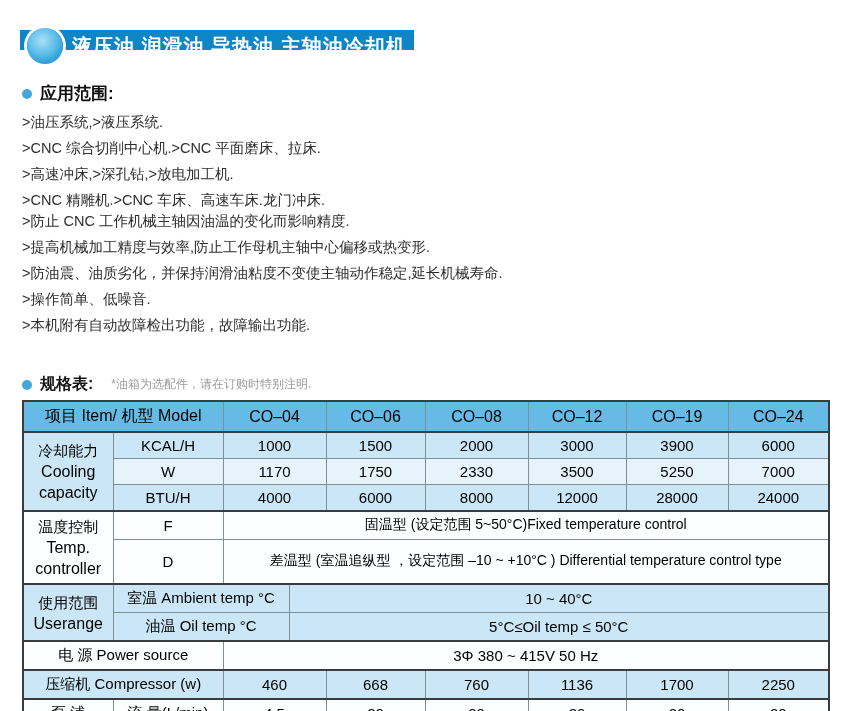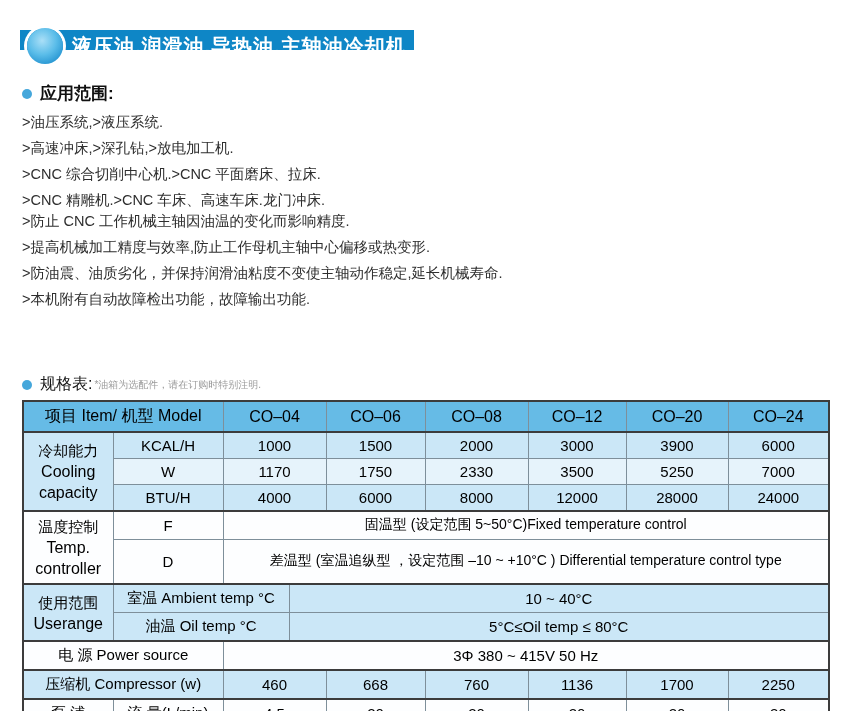--- a/index.html
+++ b/index.html
@@ -28,22 +28,22 @@
   .sec-app{top:82px;}
   .sec-feat{top:208px;}
   .sec-heading{font-size:17px;font-weight:bold;color:#101010;margin:0 0 4px 0;display:flex;align-items:center;}
   .bullet{
     display:inline-block;width:10px;height:10px;border-radius:50%;
     background:#45a7db;margin-right:8px;flex:0 0 auto;
   }
   .body-line{margin:0;font-size:14.5px;line-height:26px;color:#2e2e2e;white-space:nowrap;}
   
   .spec-line{position:absolute;left:22px;top:374px;display:flex;align-items:center;}
-  .spec-line .spec-heading{font-size:16px;font-weight:normal;color:#161616;}
-  .spec-line .spec-note{font-size:10px;color:#9a9a9a;margin-left:2px;}
+  .spec-line .spec-heading{font-size:16px;font-weight:bold;color:#161616;}
+  .spec-line .spec-note{font-size:12px;color:#9a9a9a;margin-left:18px;}
   
   table.spec{
     position:absolute;left:22px;top:400px;width:806px;
     border-collapse:collapse;table-layout:fixed;
     border:2px solid #3c3c3c;
     font-size:15px;
   }
   table.spec td{
     border:1px solid #7e8f9a;text-align:center;padding:4px 4px;
     color:#000000;overflow:hidden;white-space:nowrap;
@@ -67,29 +67,30 @@
   <span class="sphere"></span>
   <span class="title">液压油.润滑油.导热油.主轴油冷却机</span>
 </div>
 
 <div class="section sec-app">
   <p class="sec-heading">
     <span class="bullet"></span>
     <span>应用范围:</span>
   </p>
   <p class="body-line">&gt;油压系统,&gt;液压系统.</p>
+  <p class="body-line">&gt;CNC 综合切削中心机.&gt;CNC 平面磨床、拉床.</p>
   <p class="body-line">&gt;高速冲床,&gt;深孔钻,&gt;放电加工机.</p>
-  <p class="body-line">&gt;CNC 综合切削中心机.&gt;CNC 平面磨床、拉床.</p>
   <p class="body-line">&gt;CNC 精雕机.&gt;CNC 车床、高速车床.龙门冲床.</p>
 </div>
 
 <div class="section sec-feat">
   <p class="body-line">&gt;防止 CNC 工作机械主轴因油温的变化而影响精度.</p>
   <p class="body-line">&gt;提高机械加工精度与效率,防止工作母机主轴中心偏移或热变形.</p>
   <p class="body-line">&gt;防油震、油质劣化，并保持润滑油粘度不变使主轴动作稳定,延长机械寿命.</p>
+  <p class="body-line">&gt;操作简单、低噪音.</p>
   <p class="body-line">&gt;本机附有自动故障检出功能，故障输出功能.</p>
 </div>
 
 <div class="spec-line">
   <span class="bullet"></span>
   <span class="spec-heading">规格表:</span>
   <span class="spec-note">*油箱为选配件，请在订购时特别注明.</span>
 </div>
 
 <table class="spec">
@@ -104,21 +105,21 @@
       <col style="width:102px">
       <col style="width:101px">
   </colgroup>
   <tbody>
     <tr class="thead h24">
       <td colspan="2" class="dk-right">项目 Item/ 机型 Model</td>
       <td colspan="2">CO–04</td>
       <td>CO–06</td>
       <td>CO–08</td>
       <td>CO–12</td>
-      <td>CO–20</td>
+      <td>CO–19</td>
       <td>CO–24</td>
     </tr>
 
     <tr class="r-blue h23">
       <td rowspan="3" class="multiline">
         <div>冷却能力</div>
         <div class="en">Cooling</div>
         <div class="en">capacity</div>
       </td>
       <td class="dk-right">KCAL/H</td>
@@ -165,21 +166,21 @@
     <tr class="r-blue dk-top h26">
       <td rowspan="2" class="multiline">
         <div>使用范围</div>
         <div class="en">Userange</div>
       </td>
       <td colspan="2" class="left dk-right">室温 Ambient temp °C</td>
       <td colspan="6">10 ~ 40°C</td>
     </tr>
     <tr class="r-blue h23">
       <td colspan="2" class="left dk-right">油温 Oil temp °C</td>
-      <td colspan="6">5°C≤Oil temp ≤ 80°C</td>
+      <td colspan="6">5°C≤Oil temp ≤ 50°C</td>
     </tr>
 
     <tr class="r-white dk-top h23">
       <td colspan="2" class="left dk-right">电  源 Power source</td>
       <td colspan="7">3Φ 380 ~ 415V 50 Hz</td>
     </tr>
 
     <tr class="r-blue dk-top h23">
       <td colspan="2" class="left dk-right">压缩机  Compressor (w)</td>
       <td colspan="2">460</td>

